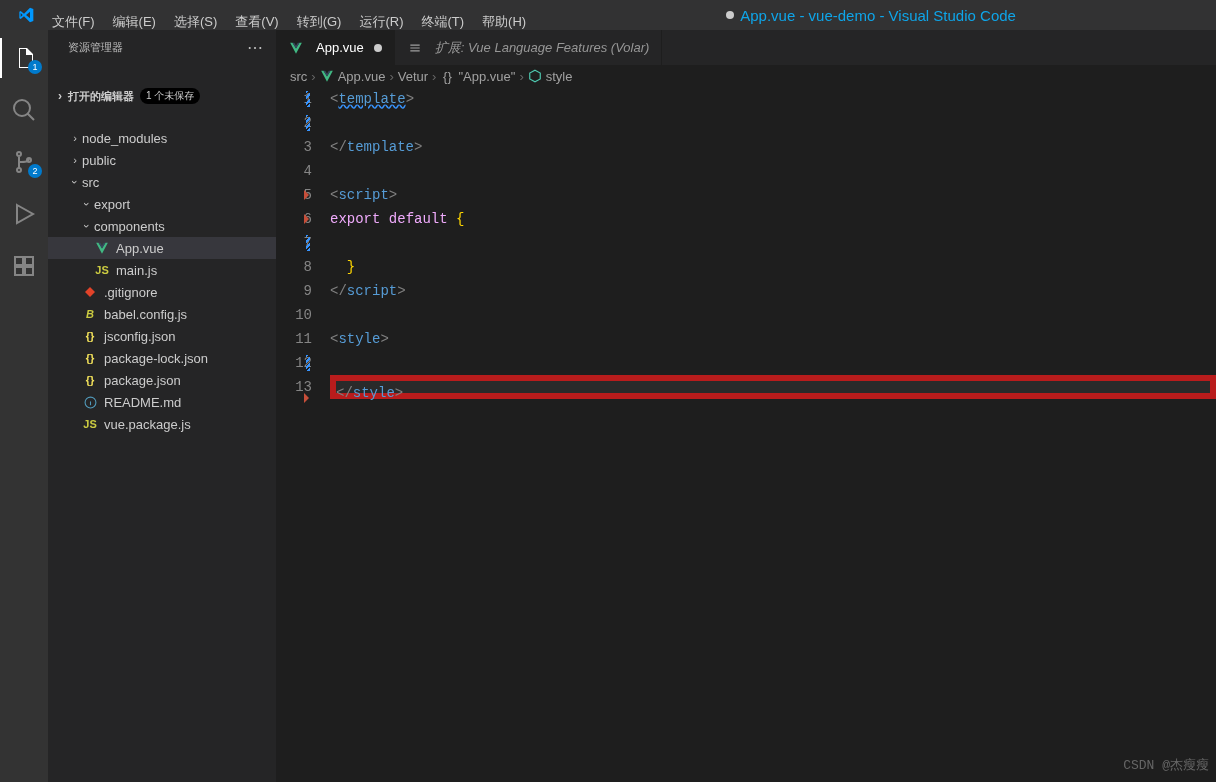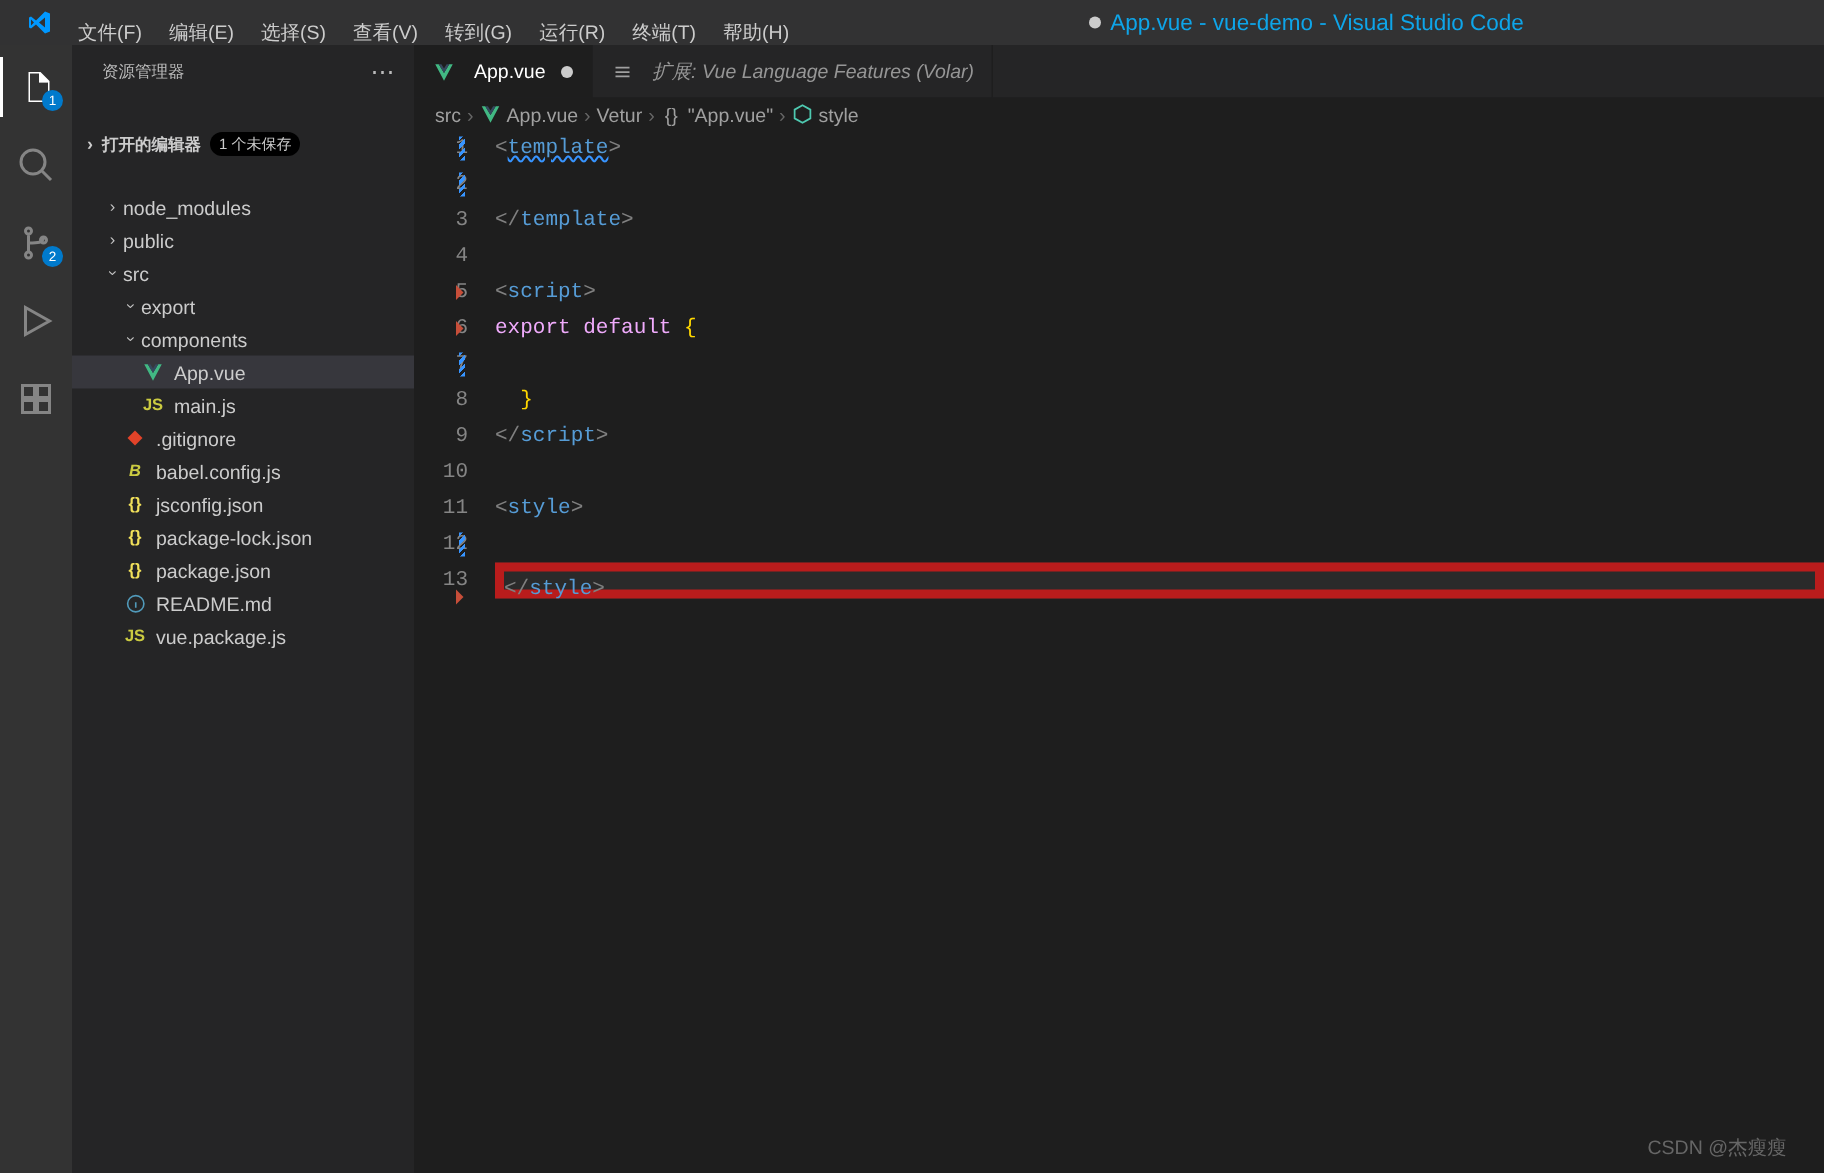--- a/index.html
+++ b/index.html
@@ -104,22 +104,22 @@
 .code-lines div { height:24px; white-space:pre; }
 .current-line { background:#2a2a2a; border:6px solid #b91c1c;}
 
 .c-bracket { color:#808080; }
 .c-tag { color:#569cd6; }
 .c-export { color:#f0abfc; }
 .c-brace { color:#ffd700; }
 .c-template { text-decoration-line: underline; text-decoration-style: wavy; text-decoration-color:#3794ff; }
 
 .watermark {
-  position:absolute; bottom:8px; right:25px;
-  color:#666; font-size:13px;
+  position:absolute; bottom:8px; right:7px;
+  color:#666; font-size:13px;font-family:Liberation Mono, monospace;
 }
 
 .ic-vue { color:#41b883; }
 .ic-js { color:#cbcb41; }
 .ic-json { color:#f1e05a; }
 .ic-git { color:#e24329; }
 .ic-info { color:#519aba; }
 .ic-babel { color:#cbcb41; font-style:italic;}
 .ic-ext { color:#a0a0a0;}
 </style>

